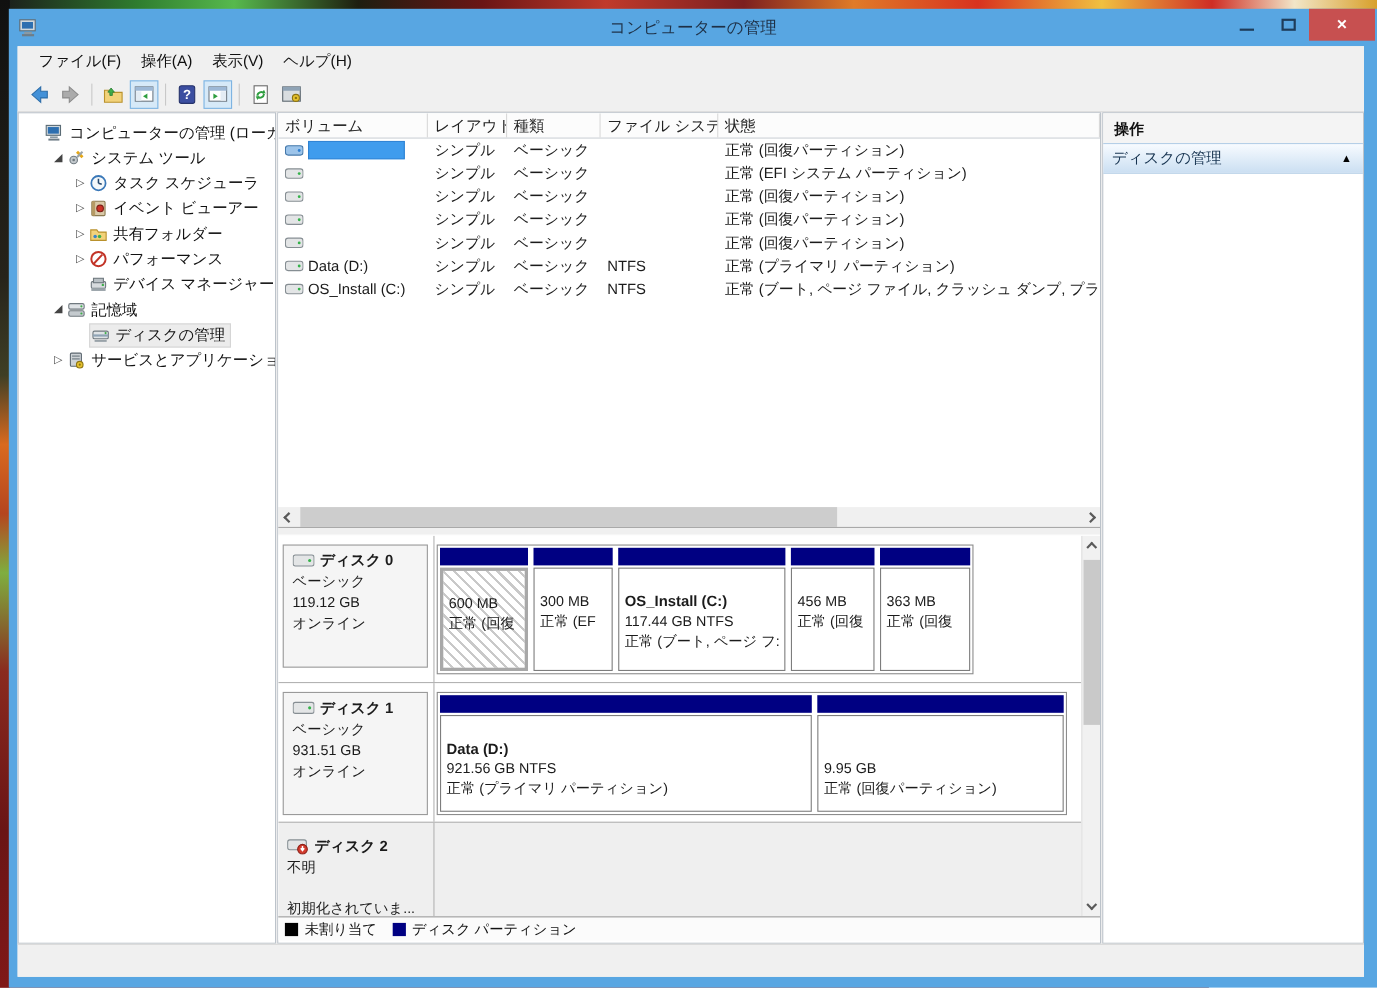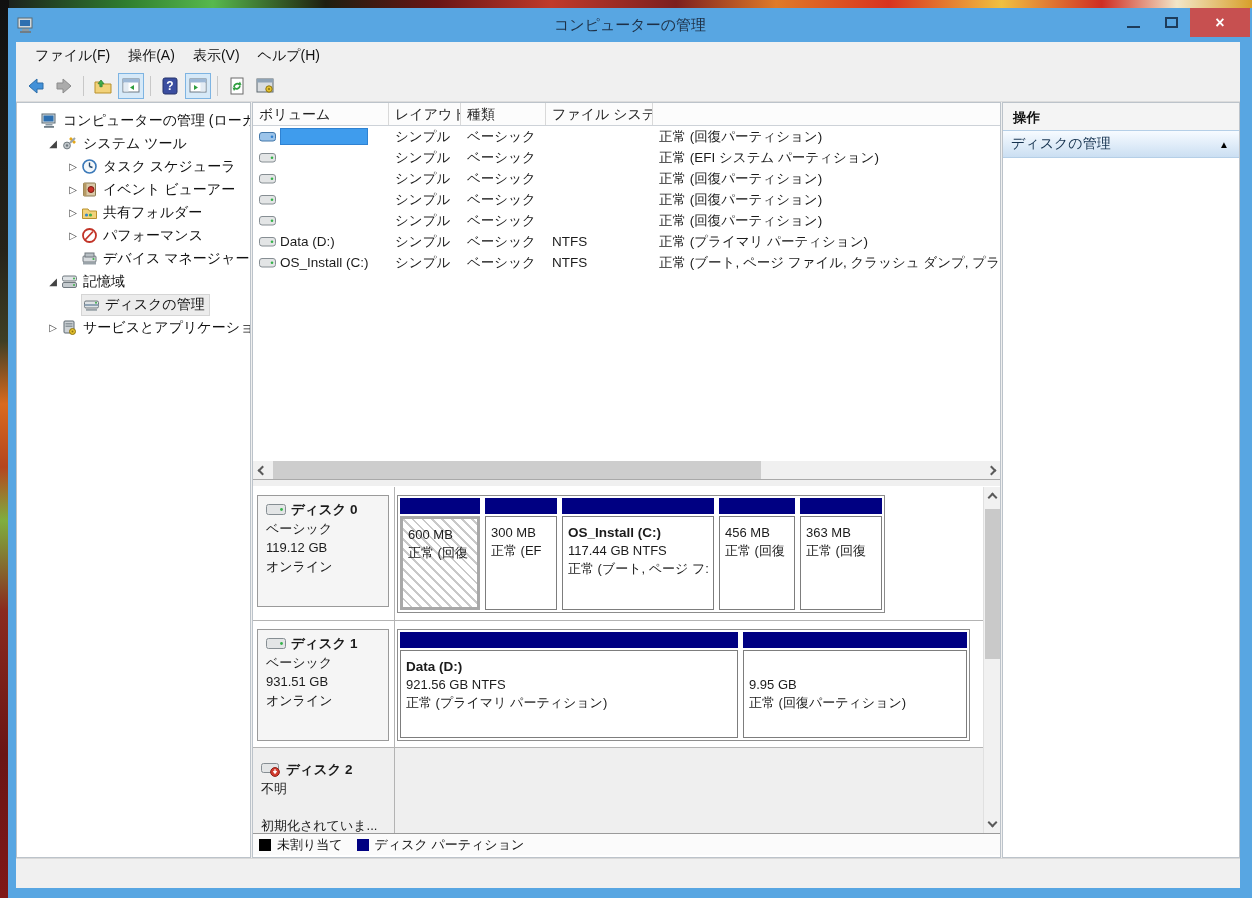--- a/index.html
+++ b/index.html
@@ -79,21 +79,21 @@
   .dr2 { height:86px; border-top:1px solid #b3b3b3; background:#efefef; }
   .disk-label { width:142px; flex:none; border-right:1px solid #b3b3b3; }
   .dlabel-box { margin:8px 5px 6px 4px; border:1px solid #9a9a9a; background:#f5f5f5; padding:4px 2px 4px 8px; height:112px; font-size:13px; color:#1b1b1b; line-height:19px; }
   .dlabel-plain { margin:8px 5px 6px 4px; padding:4px 2px 4px 4px; font-size:13px; color:#1b1b1b; line-height:19px; }
   .dname { display:flex; align-items:center; gap:5px; font-weight:bold; font-size:13.5px; }
   .parts-area { flex:1; padding:8px 0 0 2px; }
   .part-group { display:flex; gap:5px; border:1px solid #8c8c8c; padding:2px; background:#fff; width:max-content; height:118px; }
   .pg1 { height:112px; }
   .part { display:flex; flex-direction:column; flex:none; }
   .part-bar { height:16px; background:#000082; margin-bottom:2px; }
-  .part-body { flex:1; border:1px solid #7d7d7d; background:#fff; padding:7px 5px; font-size:13px; line-height:18px; color:#1b1b1b; overflow:hidden; white-space:nowrap; }
+  .part-body { flex:1; border:1px solid #7d7d7d; background:#fff; padding:21px 5px; font-size:13px; line-height:18px; color:#1b1b1b; overflow:hidden; white-space:nowrap; }
   .part-body.selected { border:3px solid #a8a8a8; background:
      repeating-linear-gradient(45deg,#ffffff 0 5px,#c9c9c9 5px 7px); }
   .p-title { font-weight:bold; font-size:13.5px; }
 
   .legend { position:absolute; left:0; right:0; top:730px; height:22px; background:#fbfbfb; border-top:1px solid #9a9a9a; display:flex; align-items:center; gap:6px; padding-left:6px; font-size:13px; color:#111; }
   .lg-sq { width:12px; height:12px; flex:none; }
   .lg-unalloc { background:#000; }
   .lg-primary { background:#000082; }
   .lg-label { margin-right:8px; }
 
@@ -322,20 +322,21 @@
         </div>
 
         <div class="middle-panel">
 
           <div class="vol-list">
             <div class="vl-header">
               <div class="vl-h c-vol">ボリューム</div>
               <div class="vl-h c-lay">レイアウト</div>
               <div class="vl-h c-typ">種類</div>
               <div class="vl-h c-fs">ファイル システム</div>
+              <div class="vl-h c-st">状態</div>
             </div>
 
             <div class="vl-row">
               <div class="vl-cell vl-name c-vol">
                 <svg width="17" height="12" viewBox="0 0 17 12">
                     <rect x="0.5" y="1.5" width="16" height="8.5" rx="2.5" fill="#9cc4ea" stroke="#4478aa"></rect>
                     <circle cx="13" cy="5.8" r="1.3" fill="#2f7fd0"></circle>
                   </svg>
                 <span class="sel-box"></span>
               </div>

